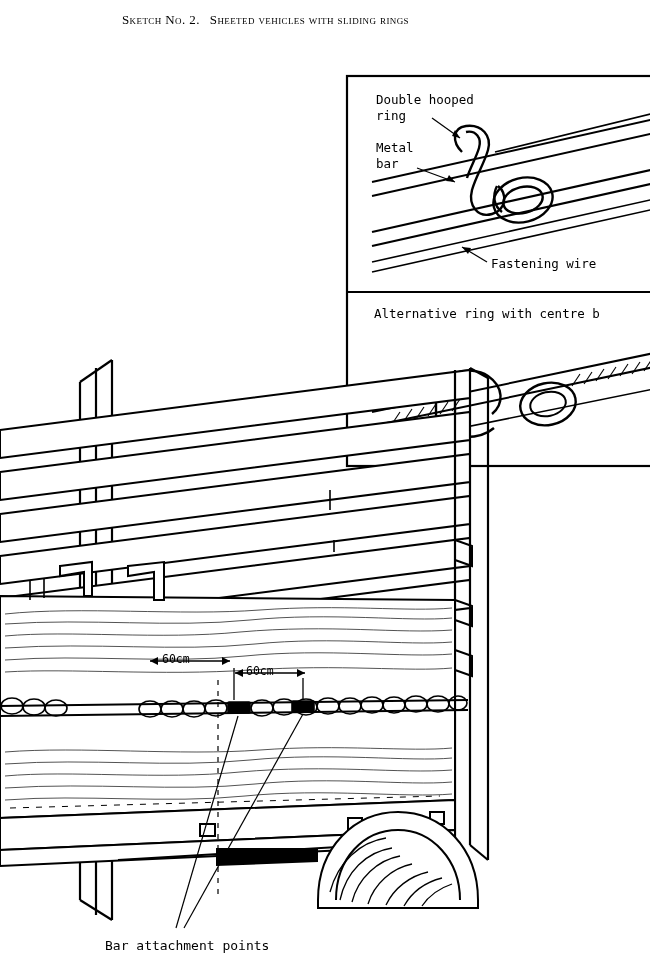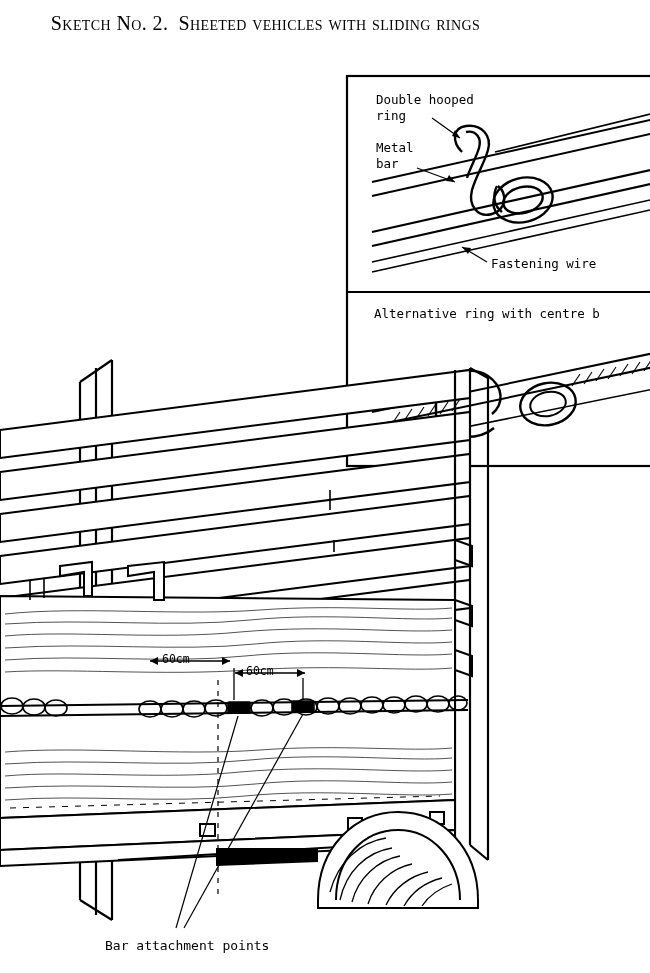--- a/index.html
+++ b/index.html
@@ -23,21 +23,21 @@
     height: 973px;
   }
 
   .title {
     position: absolute;
     top: 12px;
     left: 0;
     width: 531px;
     text-align: center;
     font-variant: small-caps;
-    font-size: 20px;
+    font-size: 13px;
     letter-spacing: 0.4px;
     font-family: "Liberation Serif", serif;
     white-space: nowrap;
   }
 
   .title .sp { display: inline-block; width: 10px; }
 
   svg.figure {
     position: absolute;
     left: 0;

